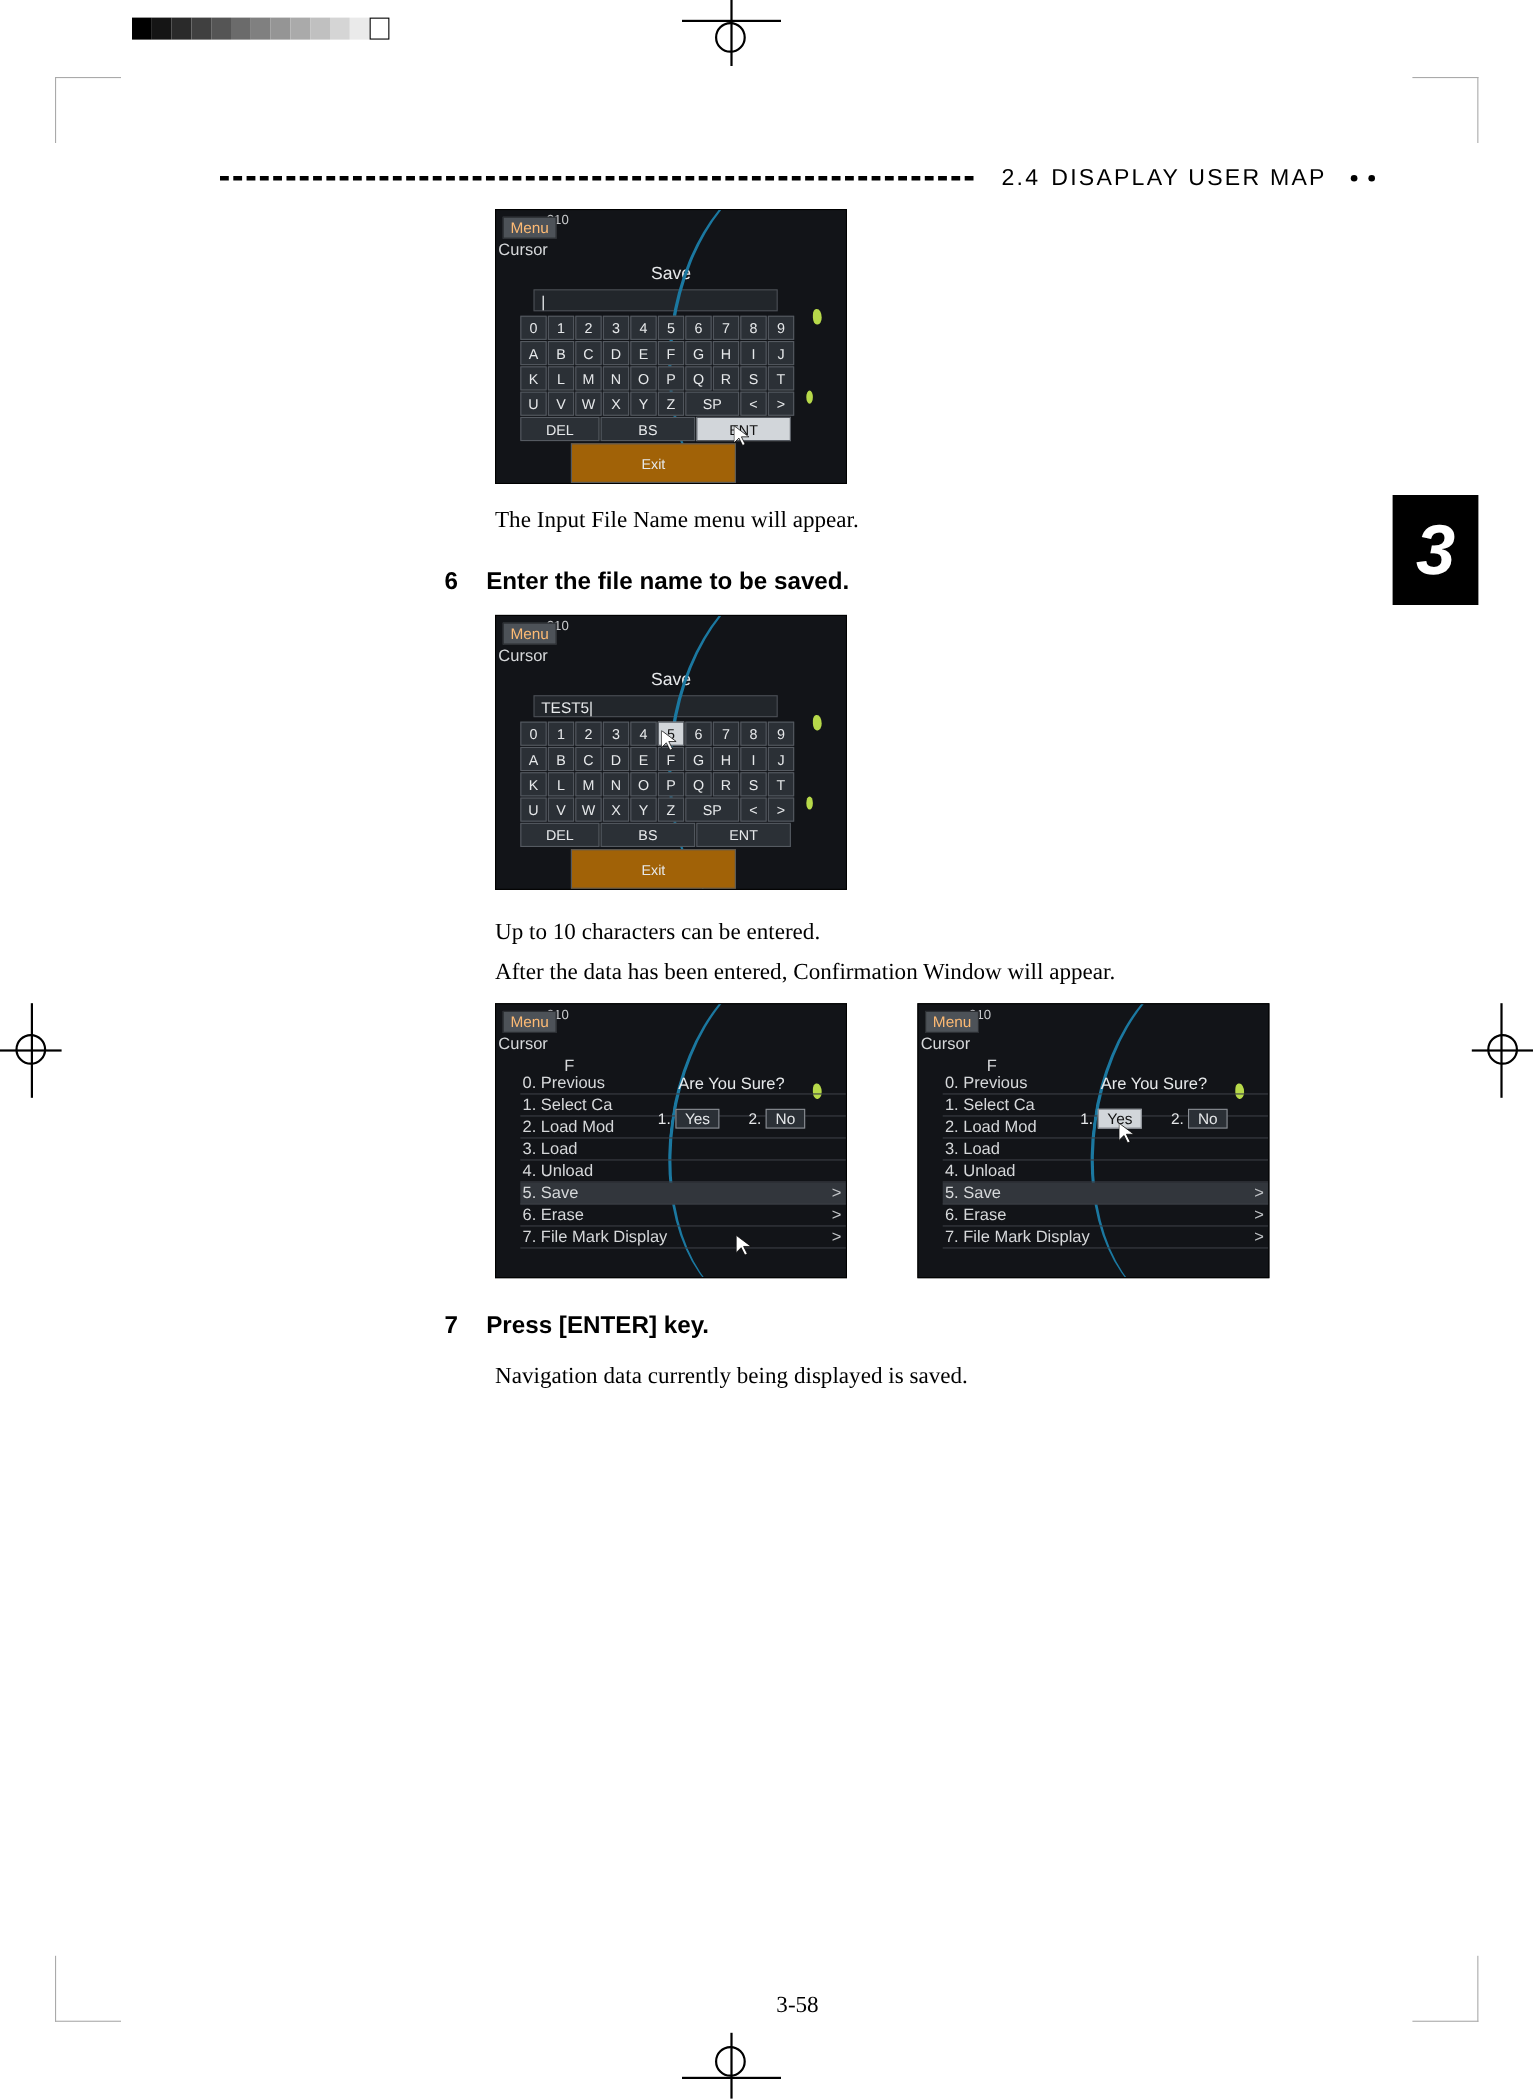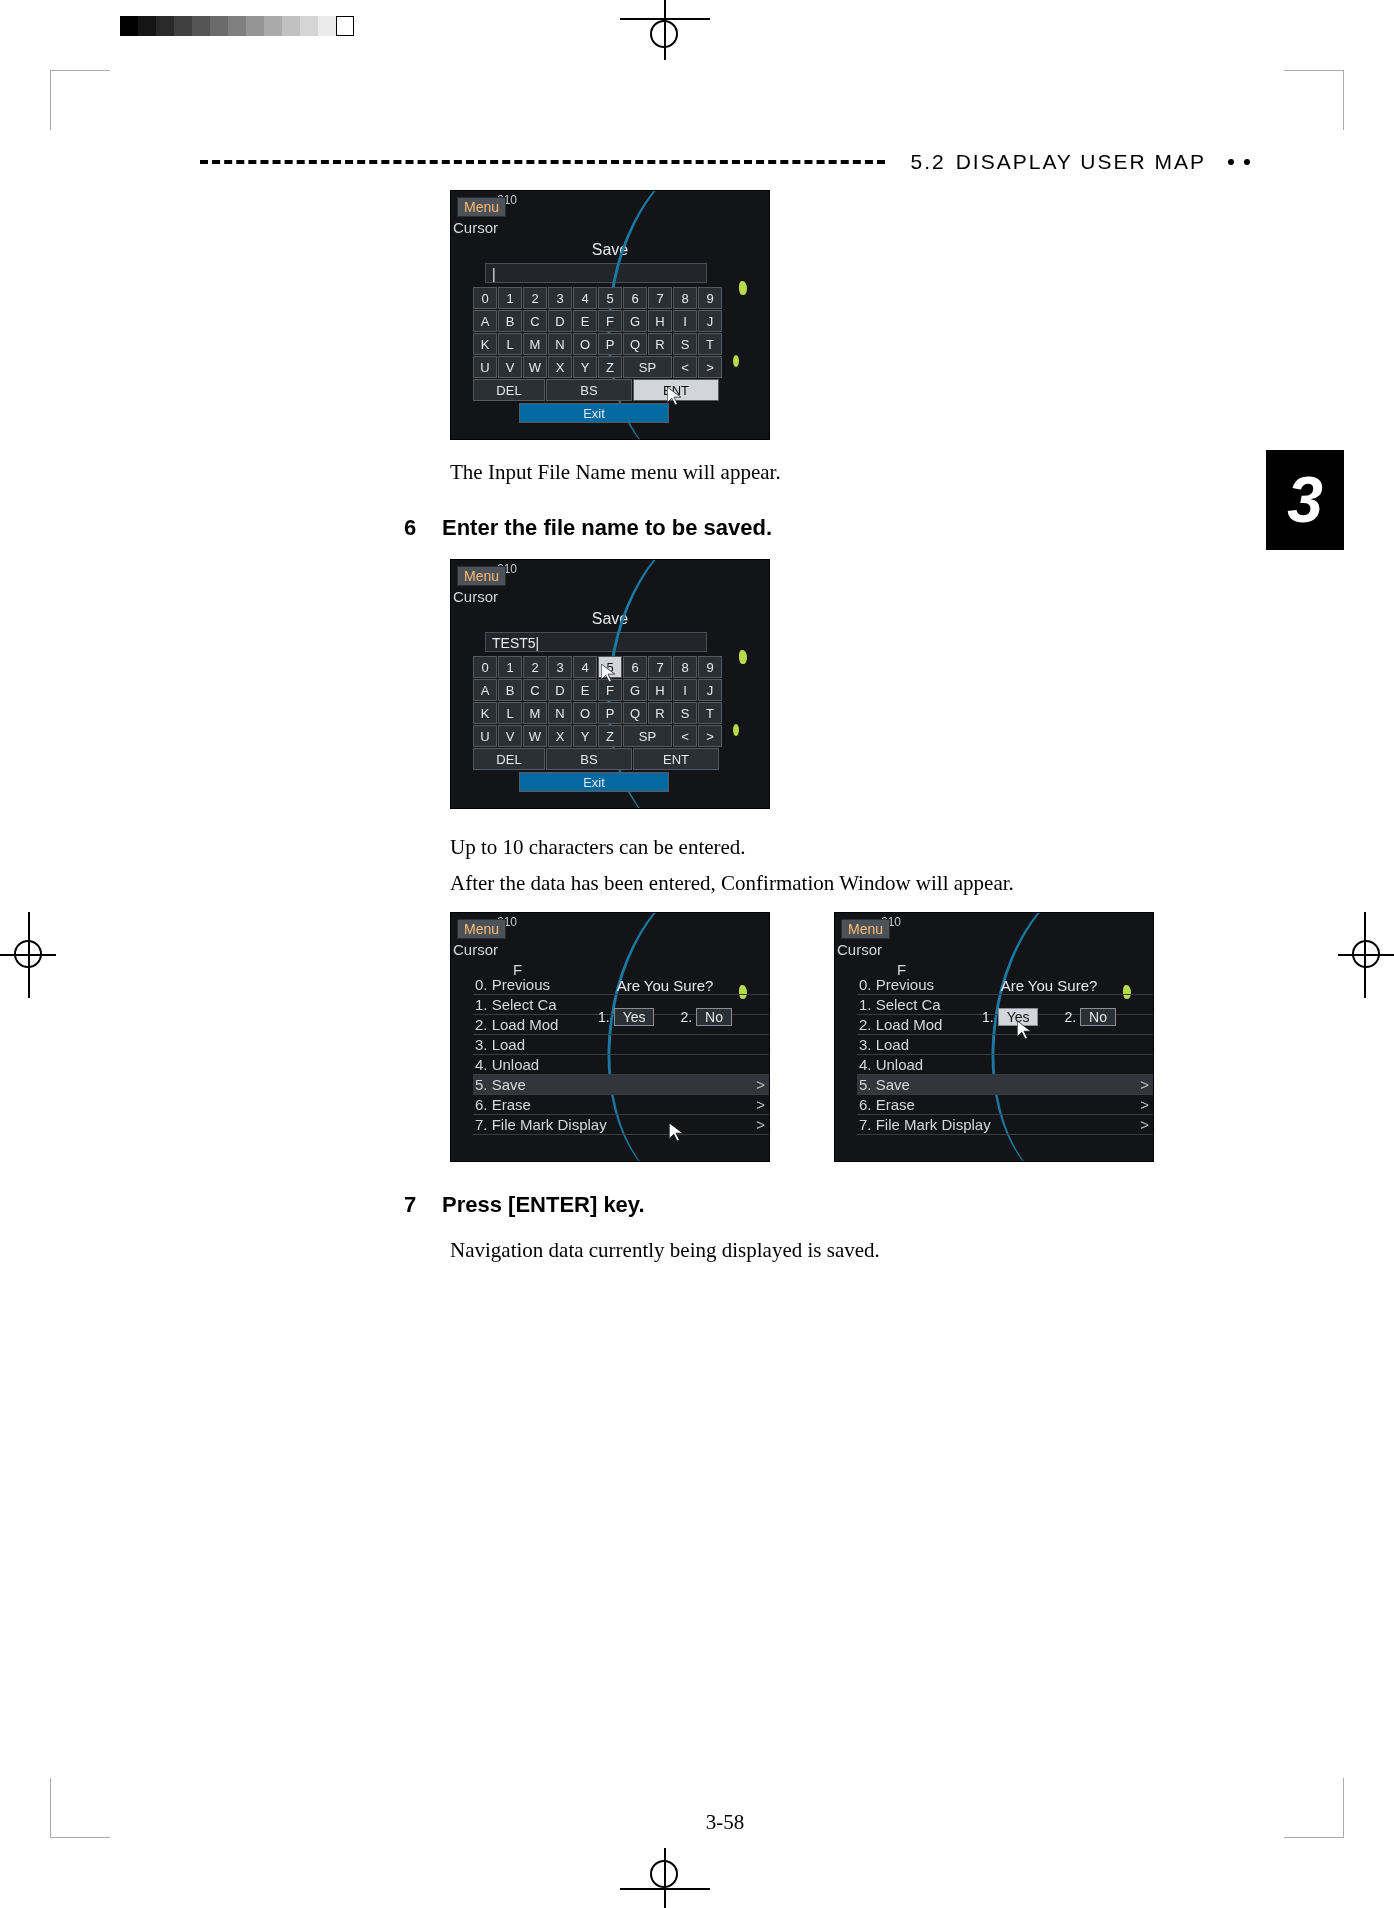--- a/index.html
+++ b/index.html
@@ -165,22 +165,22 @@
     color: #e6e8ea; font-size: 13px;
     display: flex; align-items: center; justify-content: center;
     height: 22px;
   }
   .device .fnrow .del { width: 72px; }
   .device .fnrow .bs  { width: 86px; }
   .device .fnrow .ent { width: 86px; }
   .device .fnrow .ent.hl { background: #d2d6da; color: #111; }
   .device .exitbar {
     position: absolute; top: 212px; left: 68px;
-    width: 150px; height: 20px;
-    background: #0369a1; border: 1px solid #555a61;
+    width: 150px; height: 36px;
+    background: #a16207; border: 1px solid #555a61;
     color: #e6e8ea; font-size: 13px;
     display: flex; align-items: center; justify-content: center;
   }
   .device .sonar-edge {
     position: absolute; top: -40px; right: -40px;
     width: 200px; height: 320px;
     border-left: 3px solid #1b78a0;
     border-radius: 50%;
     transform: rotate(8deg);
   }
@@ -280,21 +280,21 @@
 
 <div class="corner-tl"></div>
 <div class="corner-tr"></div>
 <div class="corner-bl"></div>
 <div class="corner-br"></div>
 
 <div class="page">
 
   <div class="header-line">
     <div class="dash-rule"></div>
-    <div class="section-label">5.2</div>
+    <div class="section-label">2.4</div>
     <div class="section-label">DISAPLAY USER MAP</div>
     <span class="dot" style="position:static;display:inline-block;margin-left:12px;vertical-align:6px;"></span>
     <span class="dot" style="position:static;display:inline-block;margin-left:10px;vertical-align:-4px;"></span>
   </div>
 
   <div class="side-tab">3</div>
 
   <div class="content">
 
     <div class="device tall">

